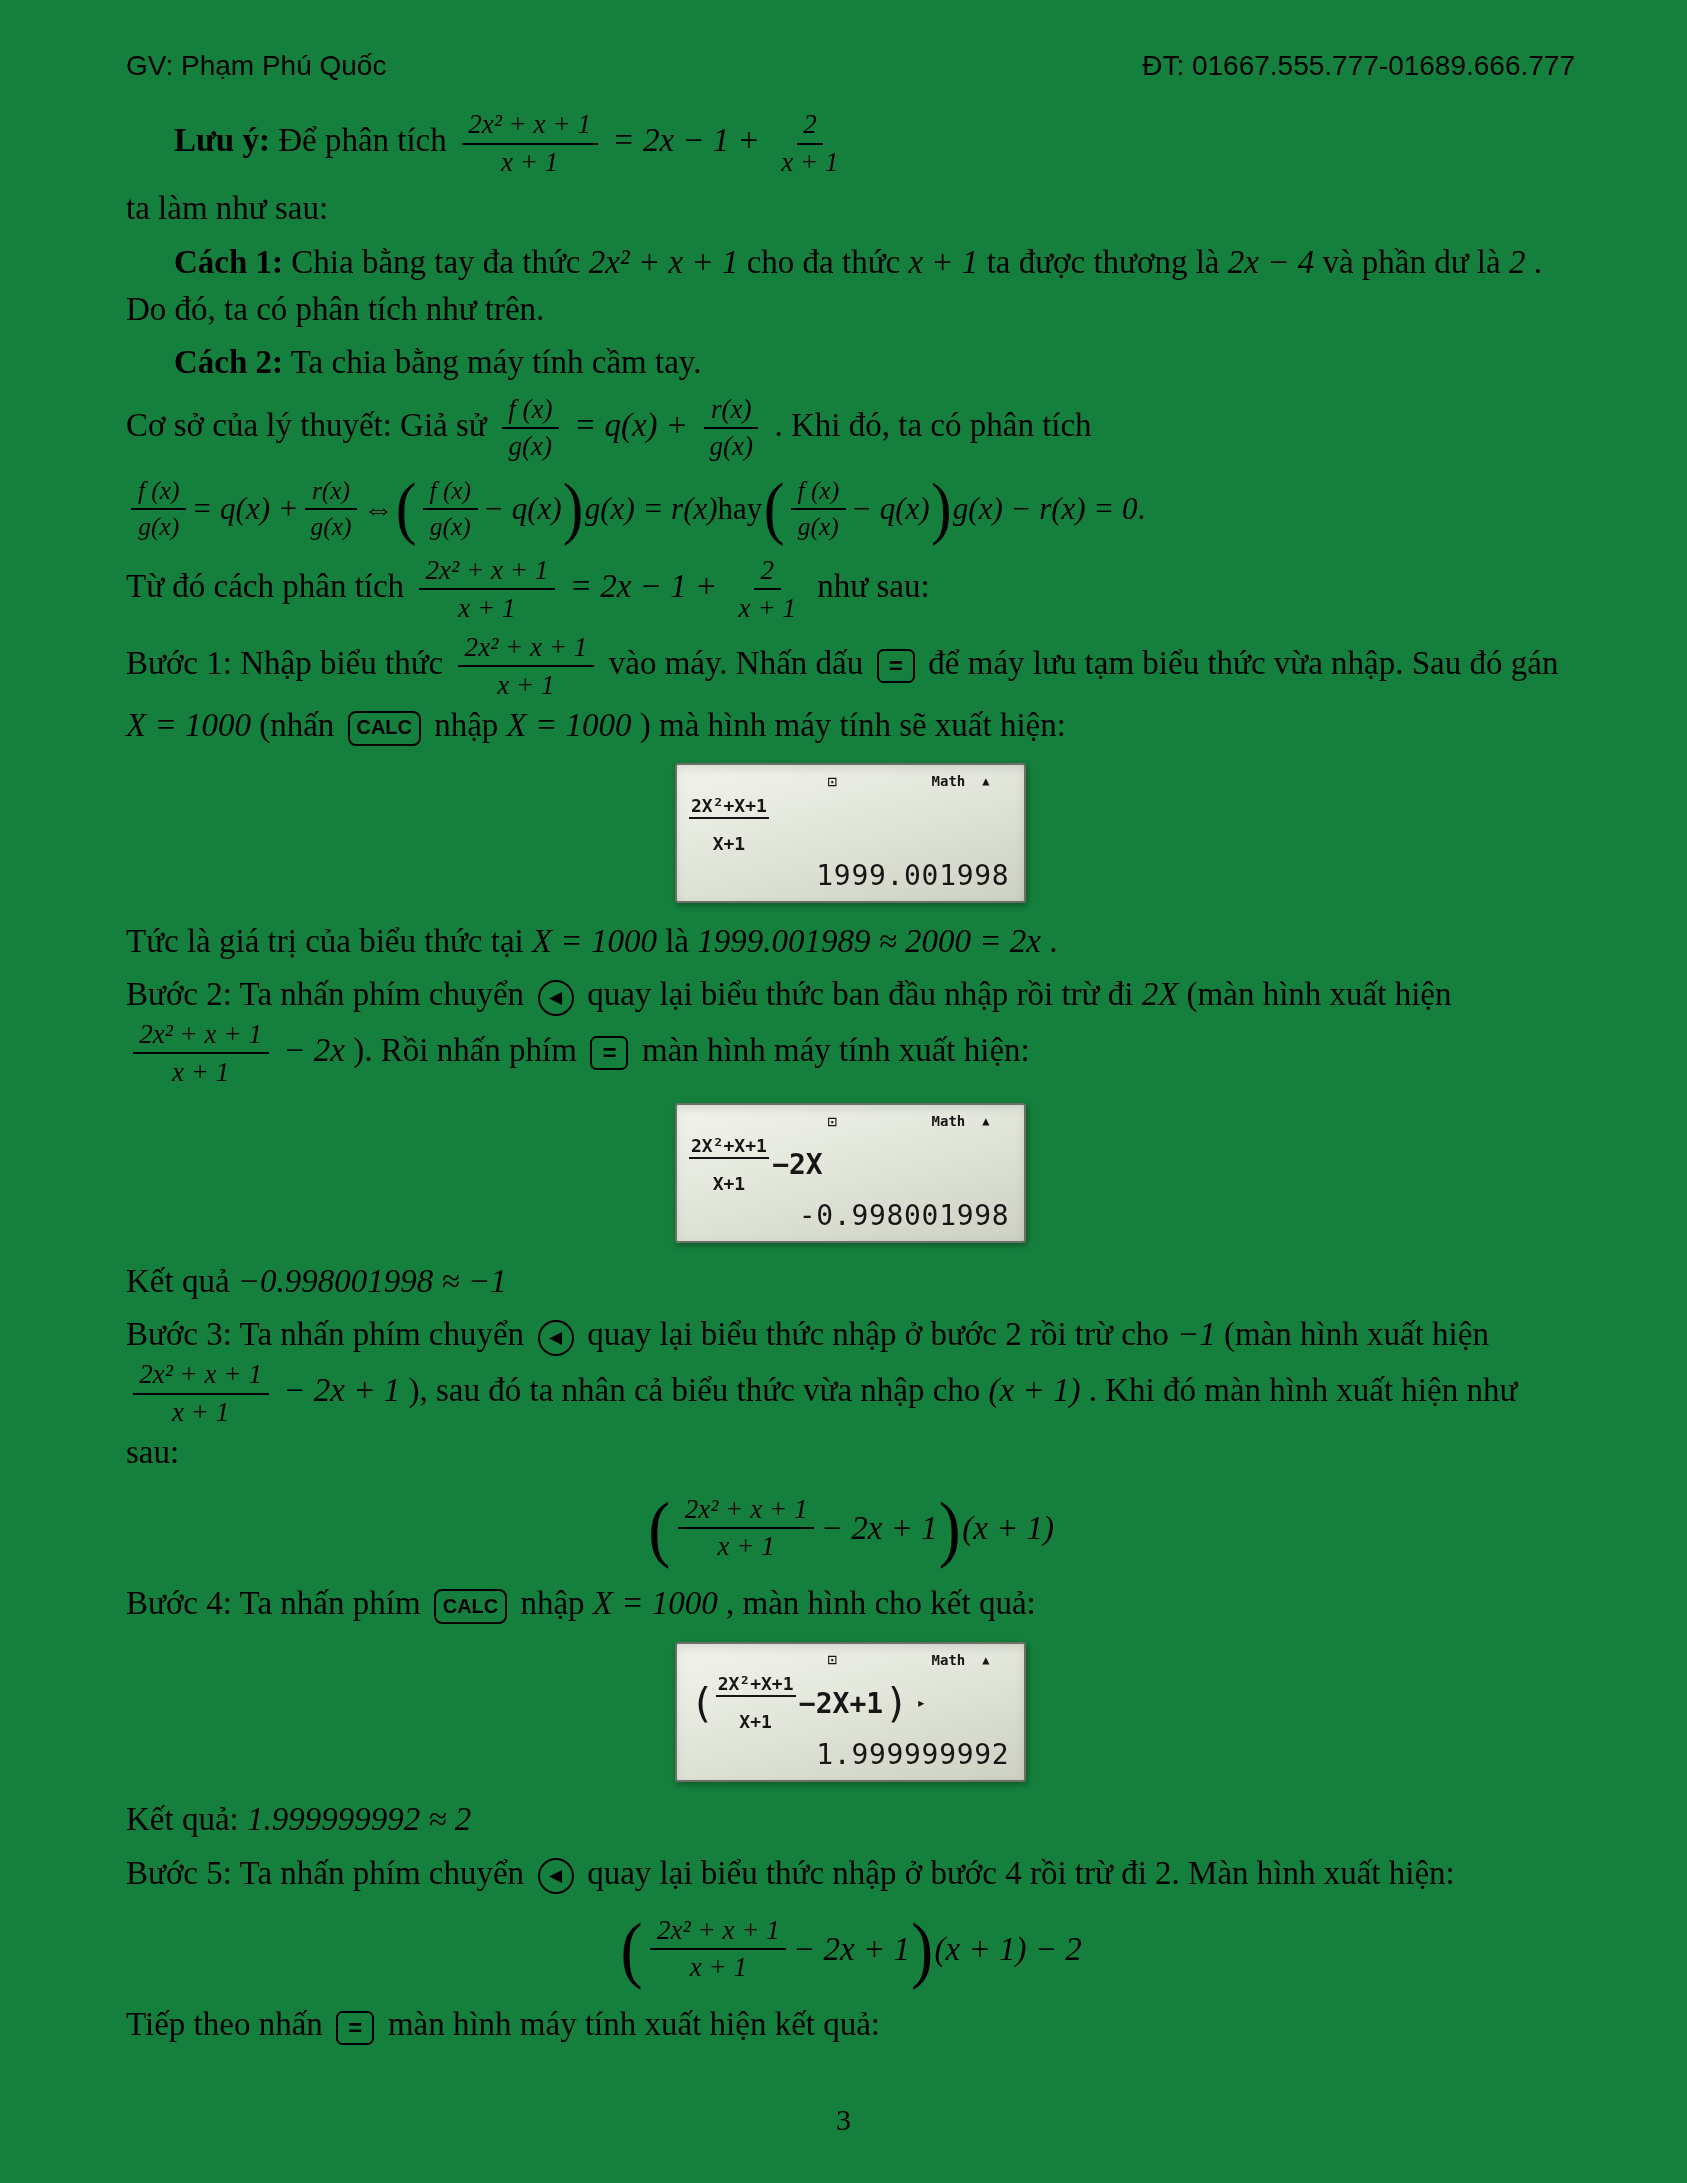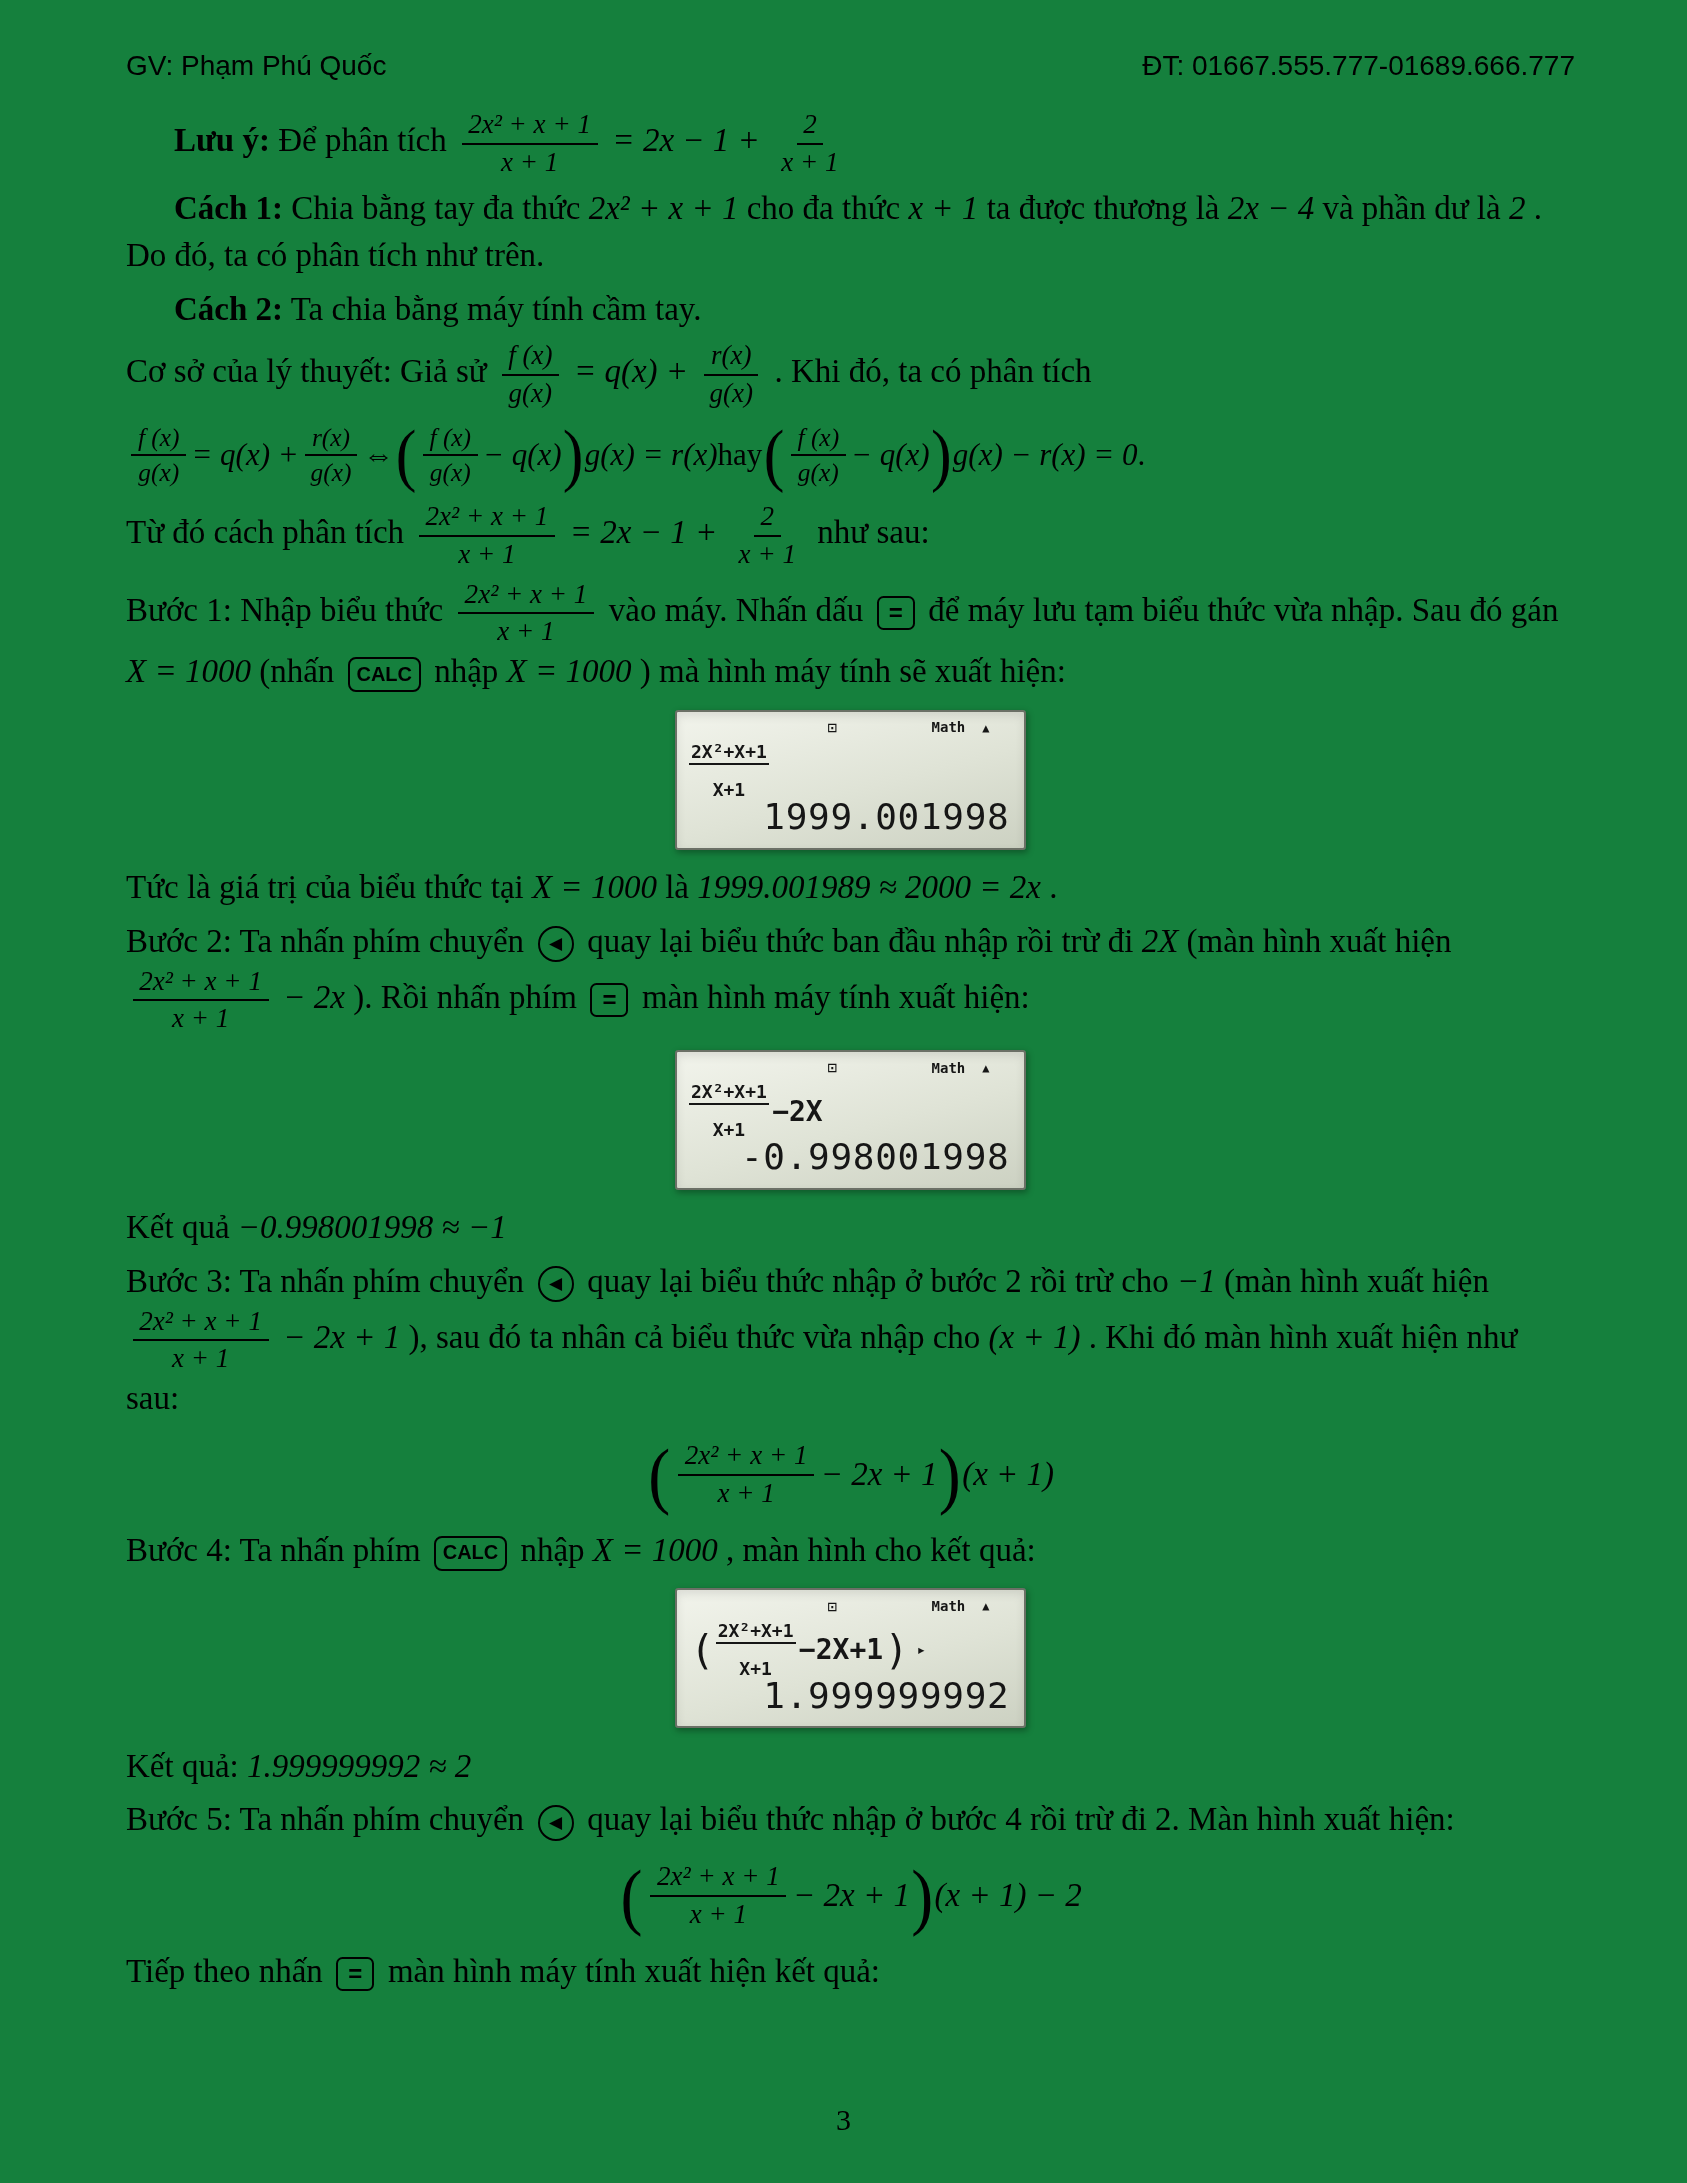--- a/index.html
+++ b/index.html
@@ -75,21 +75,21 @@
   .calc-badge { margin-left:46%; font-size:16px; }
   .calc-mode { margin-left:auto; font-weight:bold; }
   .calc-arrow { margin-left:17px; font-size:12px; }
   .calc-expr { display:flex; align-items:center; margin-top:2.6px; font-weight:bold; }
   .cfrac { display:inline-flex; flex-direction:column; align-items:center; font-size:18px; line-height:1.12; }
   .cnum { border-bottom:2px solid #161616; padding:0 2px 0.7px; }
   .cden { padding-top:15px; }
   .ctail { font-size:28px; margin-left:3.3px; }
   .cparen { font-size:40px; font-weight:400; line-height:0.8; margin:0 1.3px; }
   .ccont { font-size:16px; margin-left:6.6px; align-self:center; }
-  .calc-result { position:absolute; right:14.6px; bottom:5.3px; font-size:36px; letter-spacing:0.7px; }
+  .calc-result { position:absolute; right:14.6px; bottom:5.3px; font-size:28px; letter-spacing:0.7px; }
 
   .pagenum {
     position:absolute; bottom:41px; left:0; right:0; text-align:center; font-size:30px;
   }
 </style>
 </head>
 <body>
 
 <div class="page">
 
@@ -101,20 +101,23 @@
   <p class="para">
     <span class="bld">Lưu ý:</span><span> Để phân tích </span><span class="frac">
         <span class="fnum">2x² + x + 1</span>
         <span class="fden">x + 1</span>
       </span><span class="mi"> = 2x − 1 + </span><span class="frac">
         <span class="fnum">2</span>
         <span class="fden">x + 1</span>
       </span>
   </p>
 
+  <p class="para">
+    <span>ta làm như sau:</span>
+  </p>
 
   <p class="para">
     <span class="bld">Cách 1:</span><span> Chia bằng tay đa thức </span><span class="mi">2x² + x + 1</span><span>  cho đa thức </span><span class="mi">x + 1</span><span> ta được thương là </span><span class="mi">2x − 4</span><span> và phần dư là </span><span class="mi">2</span><span> . Do đó, ta có phân tích như trên.</span>
   </p>
 
   <p class="para">
     <span class="bld">Cách 2:</span><span> Ta chia bằng máy tính cầm tay.</span>
   </p>
 
   <p class="para">

